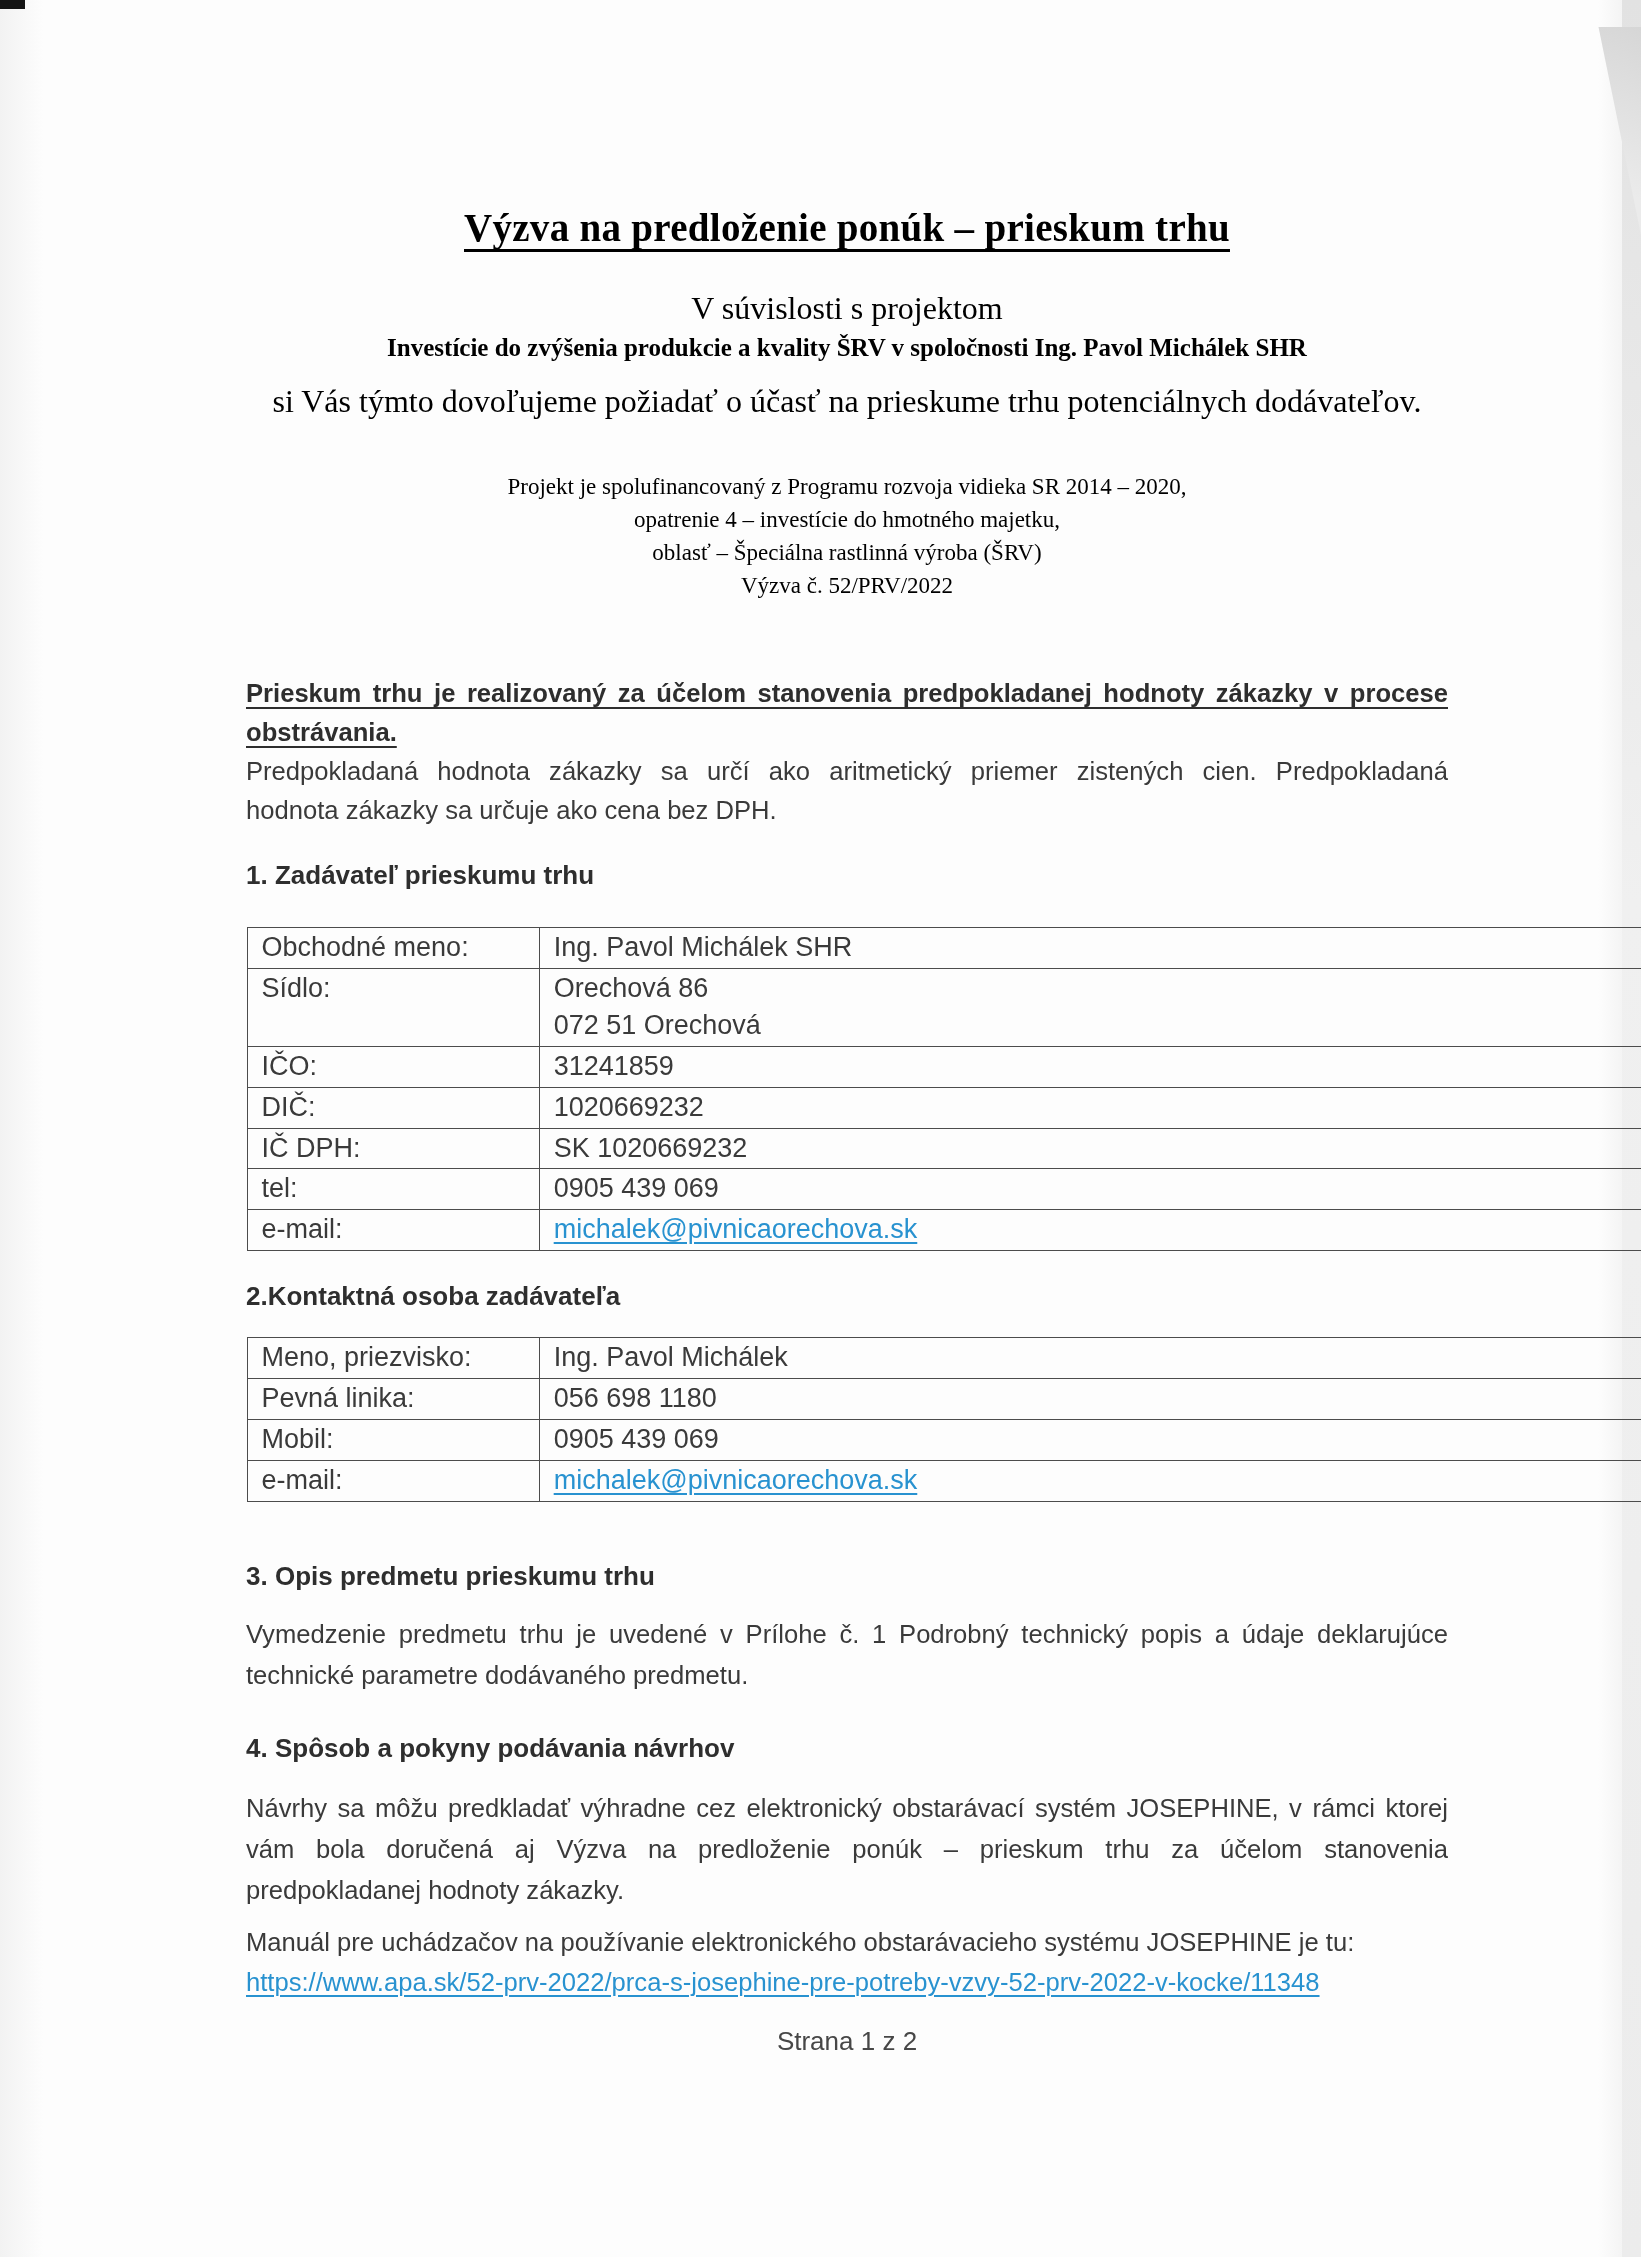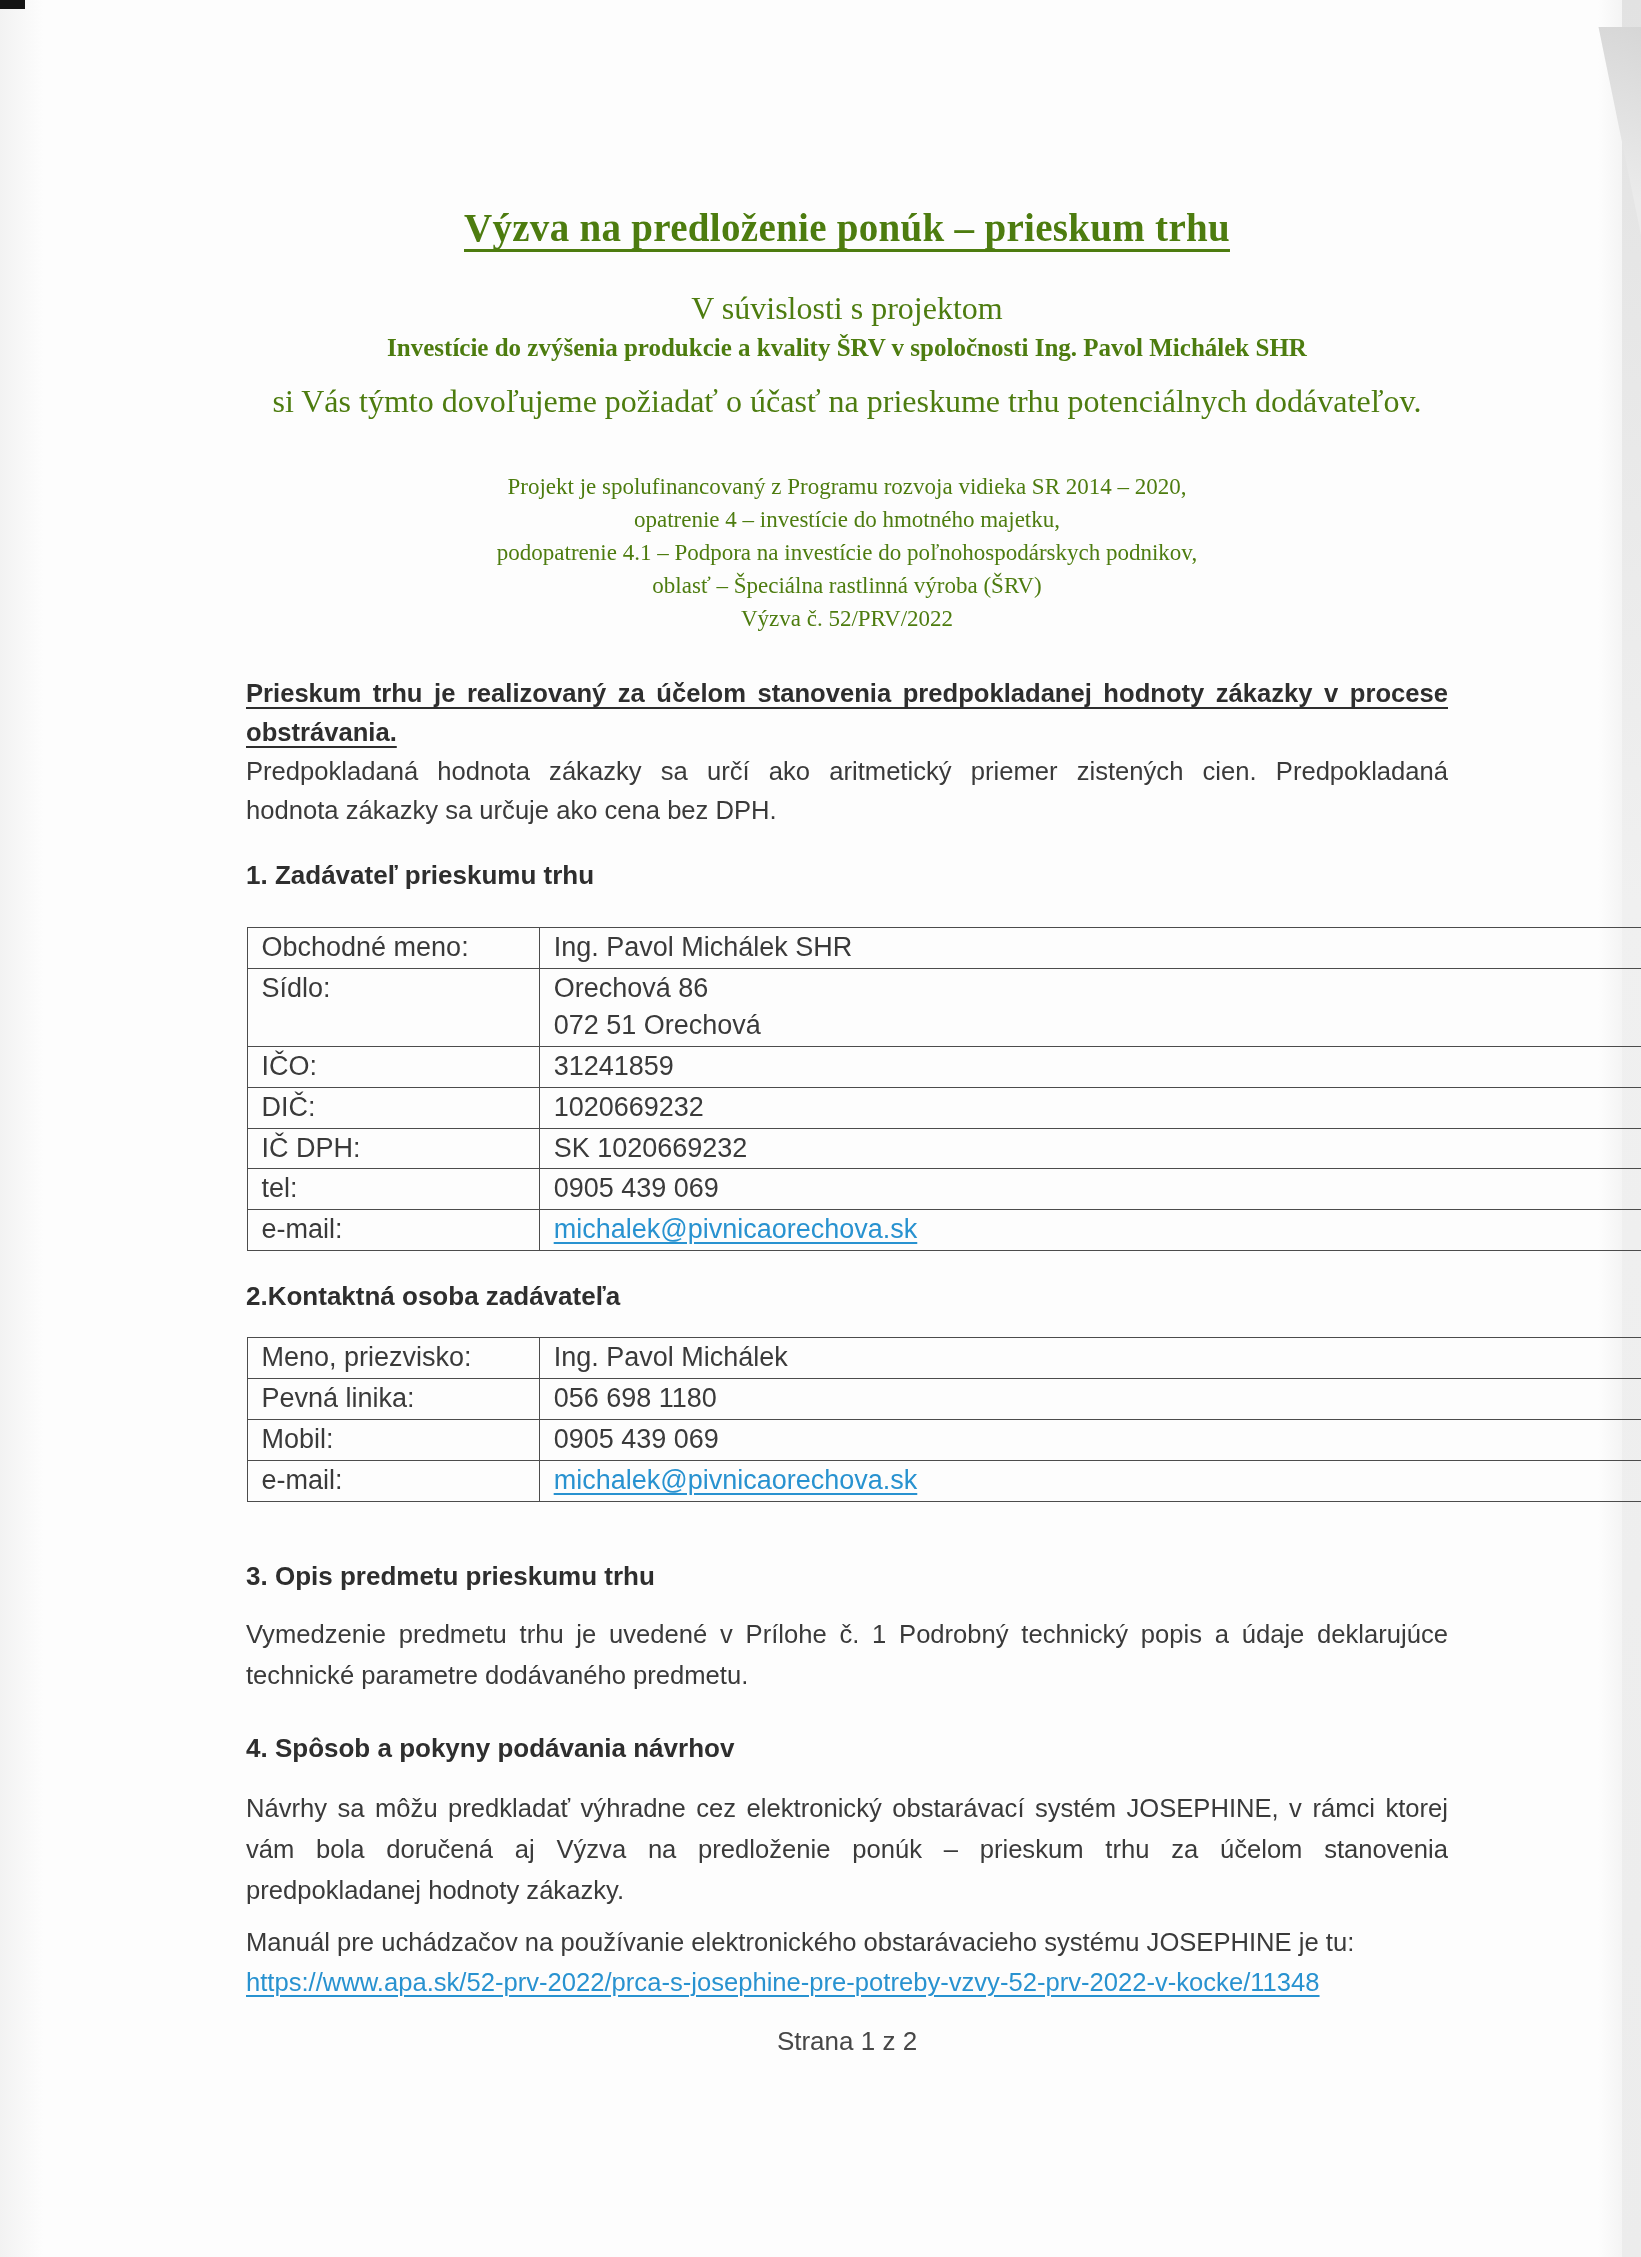--- a/index.html
+++ b/index.html
@@ -18,21 +18,21 @@
 
   
   .corner-mark { left:0; top:0; width:25px; height:8.7px; background:#141414; }
   .edge-right  { right:0; top:0; width:19.3px; height:2257px;
                  background:linear-gradient(180deg,#e2e2e2,#f0f0f0 40%,#ececec); }
   .edge-smudge { right:0; top:27px; width:50px; height:208px;
                  background:linear-gradient(205deg,#d6d6d6,#ebebeb 75%);
                  clip-path:polygon(100% 0, 15% 0, 100% 100%); }
 
   
-  .serif { font-family:"Liberation Serif", serif; color:#4d7c0f; }
+  .serif { font-family:"Liberation Serif", serif; color:#000000; }
   .doc-title { top:205px; text-align:center; font-size:39px; font-weight:bold;
                letter-spacing:0.3px; text-decoration:underline;
                text-decoration-thickness:2.9px; text-underline-offset:7.7px; }
   .intro-line1 { top:290px; text-align:center; font-size:32px; }
   .intro-line2 { top:334px; text-align:center; font-size:25px; font-weight:bold; }
   .intro-line3 { top:383px; text-align:center; font-size:32px; }
   .funding-block { top:470px; text-align:center; font-size:23px; line-height:33px; }
 
   
   .purpose { top:674px; font-size:25.6px; line-height:39px; }
@@ -74,21 +74,20 @@
 <div class="abs edge-smudge"></div>
 
 <div class="abs content-left serif doc-title">Výzva na predloženie ponúk – prieskum trhu</div>
 <div class="abs content-left serif intro-line1">V súvislosti s projektom</div>
 <div class="abs content-left serif intro-line2">Investície do zvýšenia produkcie a kvality ŠRV v spoločnosti Ing. Pavol Michálek SHR</div>
 <div class="abs content-left serif intro-line3">si Vás týmto dovoľujeme požiadať o účasť na prieskume trhu potenciálnych dodávateľov.</div>
 
 <div class="abs content-left serif funding-block">
   <div>Projekt je spolufinancovaný z Programu rozvoja vidieka SR 2014 – 2020,</div>
   <div>opatrenie 4 – investície do hmotného majetku,</div>
-  <div>podopatrenie 4.1 – Podpora na investície do poľnohospodárskych podnikov,</div>
   <div>oblasť – Špeciálna rastlinná výroba (ŠRV)</div>
   <div>Výzva č. 52/PRV/2022</div>
 </div>
 
 <div class="abs content-left purpose">
   <div class="p-line fj purpose-head">Prieskum trhu je realizovaný za účelom stanovenia predpokladanej hodnoty zákazky v procese</div>
   <div class="purpose-head">obstrávania.</div>
   <div class="p-line fj">Predpokladaná hodnota zákazky sa určí ako aritmetický priemer zistených cien. Predpokladaná</div>
   <div>hodnota zákazky sa určuje ako cena bez DPH.</div>
 </div>

